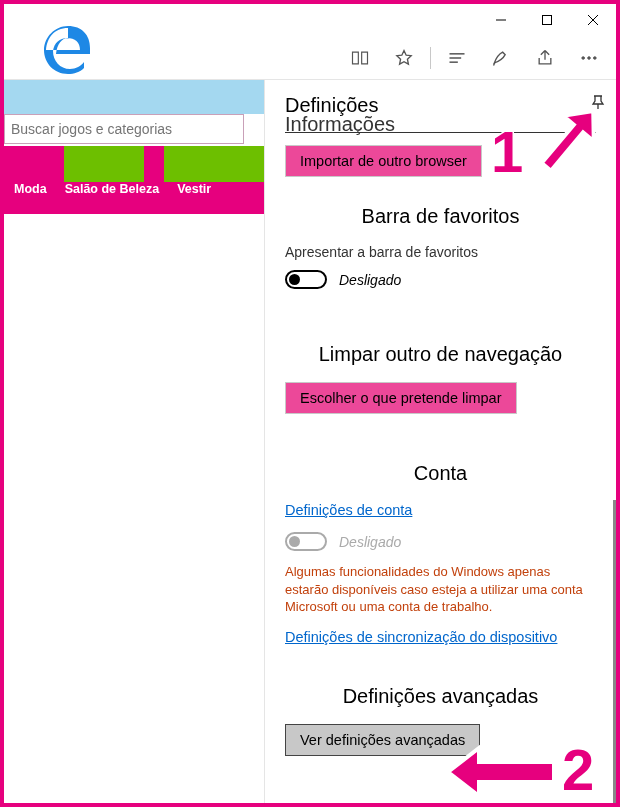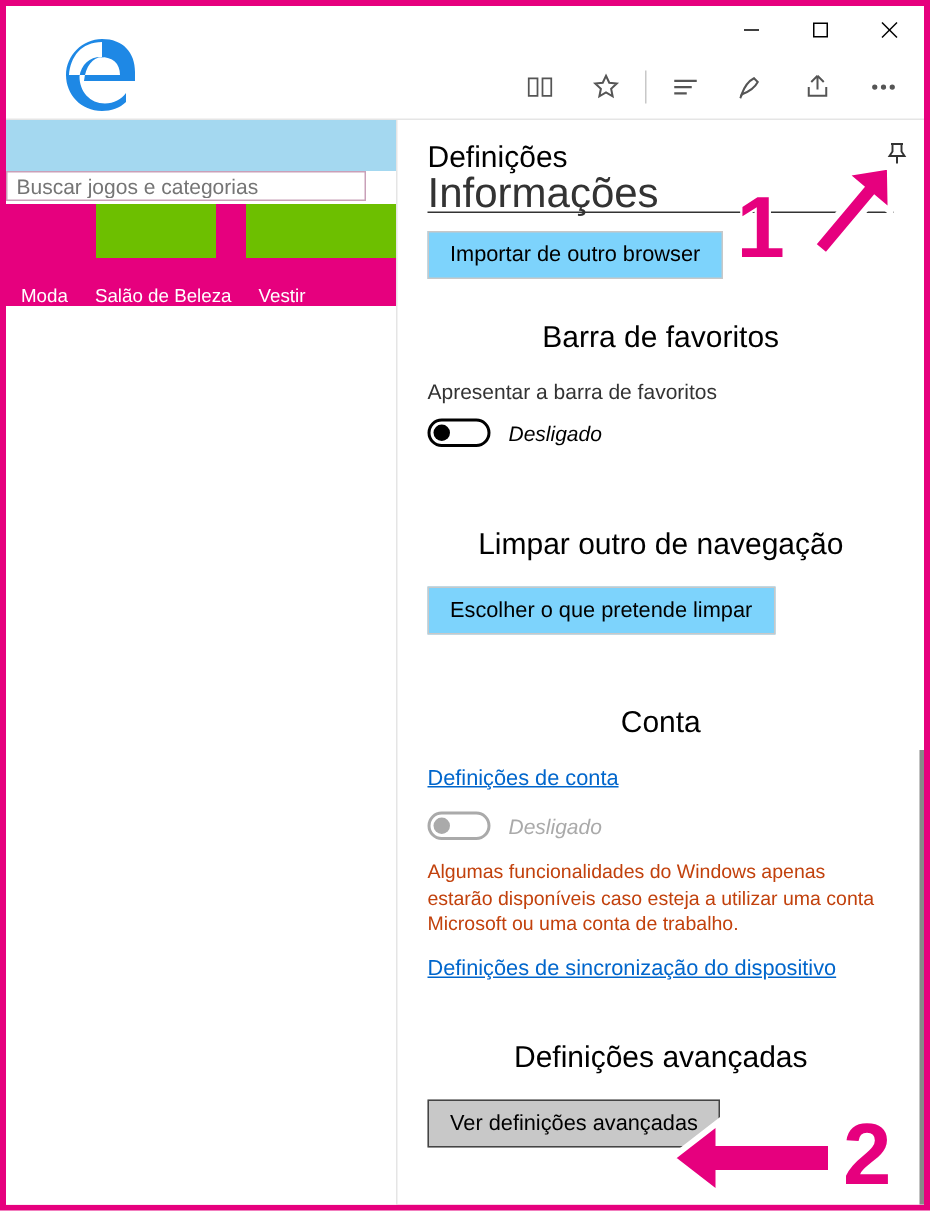--- a/index.html
+++ b/index.html
@@ -81,64 +81,64 @@
 }
 .sky {
   height: 34px;
   background: #a4d8f0;
 }
 .search-row {
   padding: 0;
 }
 .search-row input {
   width: 240px;
-  height: 20px;
+  height: 30px;
   margin: 0 0 2px 0;
   border: 1px solid #c9a0b8;
   font-size: 14px;
   padding: 4px 6px;
 }
 .grass-row {
   height: 36px;
   position: relative;
   background: linear-gradient(to right,#e6007e 0 60px,#6dbf00 60px 140px,#e6007e 140px 160px,#6dbf00 160px 260px);
 }
 .nav-row {
   height: 32px;
   background: #e6007e;
   display: flex;
-  align-items: flex-end;
+  align-items: flex-start;
   gap: 18px;
   padding: 0 10px;
   color: #fff;
   font-size: 12.5px;
-  font-weight: normal;
+  font-weight: bold;
 }
 .pageside .rest { background: #fff; height: 600px; }
 
 .panel {
   flex: 1;
   background: #fff;
   border-left: 1px solid #e5e5e5;
   padding: 14px 20px 14px 20px;
   overflow-y: auto;
   position: relative;
 }
 .panel::-webkit-scrollbar { width: 3px; }
 .pin {
   position: absolute;
   right: 10px;
   top: 14px;
 }
 .h1 { font-size: 20px; margin-bottom: 2px; }
-.cut { font-size: 28px; color: #333; position: relative; top: -6px; }
+.cut { font-size: 20px; color: #333; position: relative; top: -6px; }
 .hrline { height: 1px; background: #333; margin-top: -10px; margin-bottom: 12px; }
 .button-grey {
   display: inline-block;
-  background: #7dd3fc;
+  background: #ec4899;
   border: 1px solid #c8c8c8;
   padding: 7px 14px;
   font-size: 14.5px;
   color: #000;
   cursor: pointer;
   margin-bottom: 22px;
 }
 .button-outline {
   display: inline-block;
   background: #c8c8c8;

